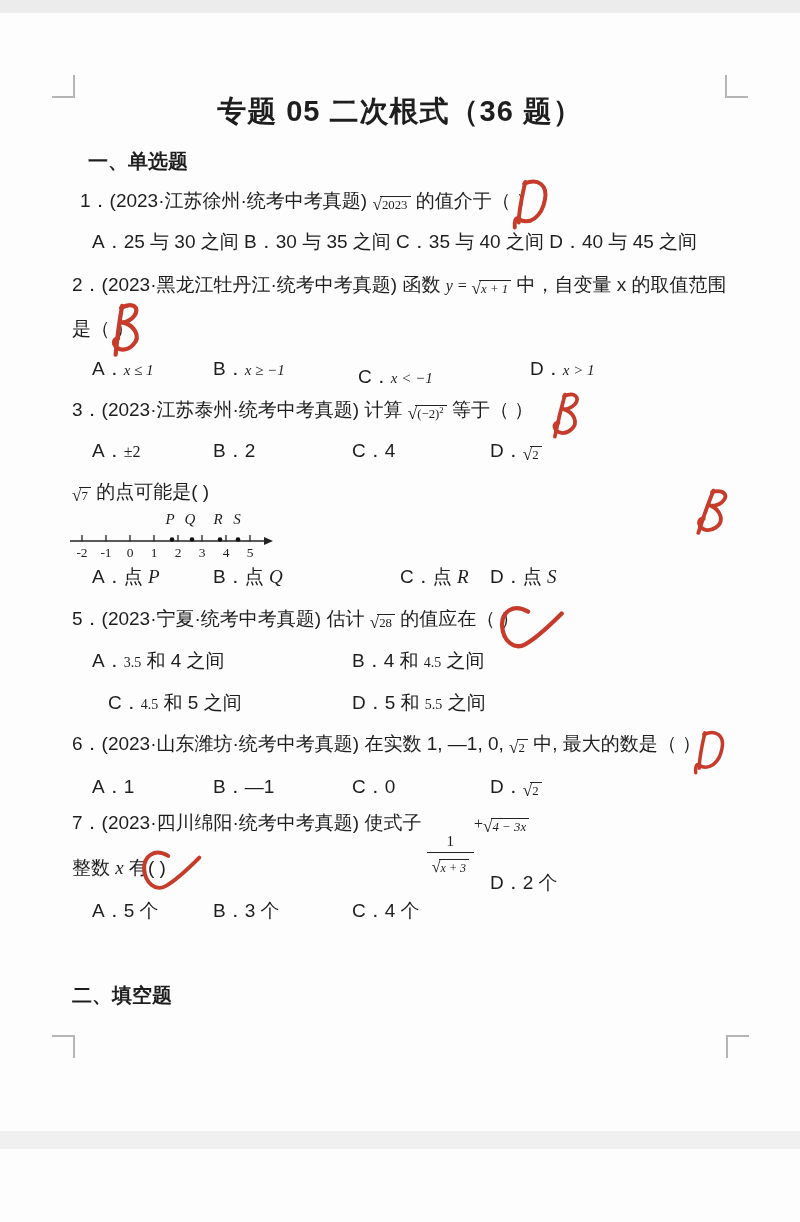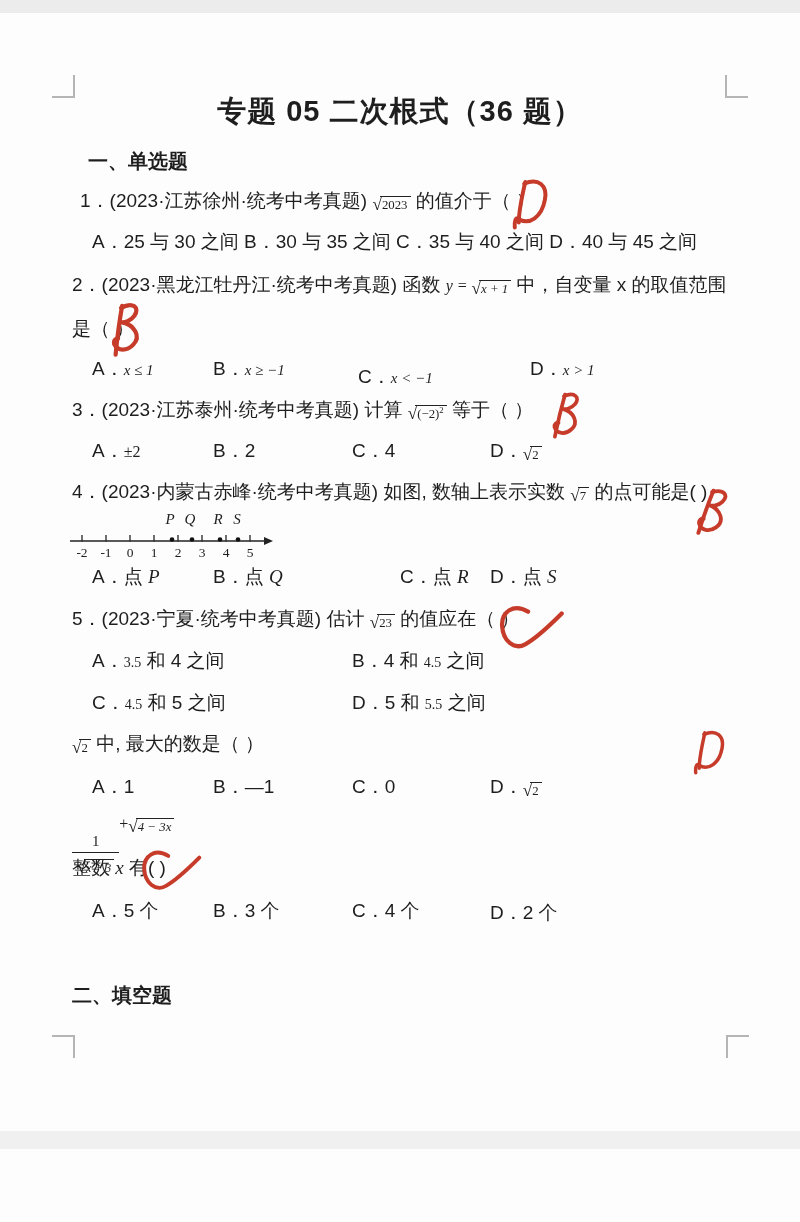--- a/index.html
+++ b/index.html
@@ -80,21 +80,21 @@
   </div>
   <div class="line" style="left:92px;top:438px;"><span>A．</span><span class="math">±2</span></div>
   <div class="line" style="left:213px;top:438px;"><span>B．</span><span>2</span></div>
   <div class="line" style="left:352px;top:438px;"><span>C．</span><span>4</span></div>
   <div class="line" style="left:490px;top:438px;"><span>D．</span><span class="math sqrt">
         <span class="sym">√</span>
         <span class="rad">2</span>
       </span></div>
 
   <div class="line" style="left:72px;top:479px;">
-    <span>4．(2023·内蒙古赤峰·统考中考真题) 如图, 数轴上表示实数 </span><span class="math sqrt">
+    <span class="math sqrt">
         <span class="sym">√</span>
         <span class="rad">7</span>
       </span><span> 的点可能是(  )</span>
   </div>
 
   <svg class="numberline" width="212" height="52" viewBox="0 0 212 52">
     <line x1="2" y1="31" x2="197" y2="31" stroke="#222" stroke-width="1.4"></line>
     <path d="M205,31 l-9,-4 v8 z" fill="#222"></path>
     <g stroke="#222" stroke-width="1.3">
       <line x1="14" y1="25" x2="14" y2="31.5"></line>
@@ -131,61 +131,61 @@
   </svg>
 
   <div class="line" style="left:92px;top:564px;"><span>A．点</span> <span class="mvar">P</span></div>
   <div class="line" style="left:213px;top:564px;"><span>B．点</span> <span class="mvar">Q</span></div>
   <div class="line" style="left:352px;top:564px;margin-left:48px;"><span>C．点</span> <span class="mvar">R</span></div>
   <div class="line" style="left:490px;top:564px;"><span>D．点</span> <span class="mvar">S</span></div>
 
   <div class="line" style="left:72px;top:606px;">
     <span>5．(2023·宁夏·统考中考真题) 估计 </span><span class="math sqrt">
         <span class="sym">√</span>
-        <span class="rad">23</span>
+        <span class="rad">28</span>
       </span><span> 的值应在（  ）</span>
   </div>
   <div class="line" style="left:92px;top:648px;"><span>A．</span><span></span><span class="snum">3.5</span><span> 和 4 之间</span></div>
   <div class="line" style="left:352px;top:648px;text-align:center;"><span>B．</span><span>4 和 </span><span class="snum">4.5</span><span> 之间</span></div>
-  <div class="line" style="left:92px;top:690px;"><span>C．</span><span></span><span class="snum">4.5</span><span> 和 5 之间</span></div>
+  <div class="line" style="left:108px;top:690px;"><span>C．</span><span></span><span class="snum">4.5</span><span> 和 5 之间</span></div>
   <div class="line" style="left:352px;top:690px;"><span>D．</span><span>5 和 </span><span class="snum">5.5</span><span> 之间</span></div>
 
   <div class="line" style="left:72px;top:731px;">
-    <span class="math sqrt">
+    <span>6．(2023·山东潍坊·统考中考真题) 在实数 1, —1, 0, </span><span class="math sqrt">
         <span class="sym">√</span>
         <span class="rad">2</span>
       </span><span> 中, 最大的数是（  ）</span>
   </div>
   <div class="line" style="left:92px;top:774px;"><span>A．</span><span>1</span></div>
   <div class="line" style="left:213px;top:774px;"><span>B．</span><span>—1</span></div>
   <div class="line" style="left:352px;top:774px;"><span>C．</span><span>0</span></div>
   <div class="line" style="left:490px;top:774px;"><span>D．</span><span class="math sqrt">
         <span class="sym">√</span>
         <span class="rad">2</span>
       </span></div>
 
   <div class="line" style="left:72px;top:810px;">
-    <span class="frac">
+    <span>7．(2023·四川绵阳·统考中考真题) 使式子 </span><span class="frac">
         <span class="num">1</span>
         <span class="den"><span class="sqrt">
             <span class="sym">√</span>
             <span class="rad mvar">x + 3</span>
           </span></span>
       </span><span class="math">+</span><span class="math sqrt">
         <span class="sym">√</span>
         <span class="rad mvar">4 − 3x</span>
       </span>
   </div>
   <div class="line" style="left:72px;top:855px;">
     <span>整数 </span><span class="mvar">x</span><span> 有(      )</span>
   </div>
   <div class="line" style="left:92px;top:898px;"><span>A．</span><span>5 个</span></div>
   <div class="line" style="left:213px;top:898px;"><span>B．</span><span>3 个</span></div>
   <div class="line" style="left:352px;top:898px;"><span>C．</span><span>4 个</span></div>
-  <div class="line" style="left:490px;top:900px;"><span>D．</span><span>2 个</span></div>
+  <div class="line" style="left:490px;top:870px;"><span>D．</span><span>2 个</span></div>
 
   <div class="sec" style="left:72px;top:982px;">二、填空题</div>
 
   <svg width="0" height="0" style="position:absolute" aria-hidden="true">
     <defs>
       <symbol id="mark-D" viewBox="0 0 48 64" overflow="visible">
         <path d="M17,7 C15,21 12,38 13,52"></path>
         <path d="M16,9 C31,1 42,9 40,25 C38,44 25,55 12,48 C9,46 8,52 9,58"></path>
       </symbol>
       <symbol id="mark-B" viewBox="0 0 48 64" overflow="visible">

